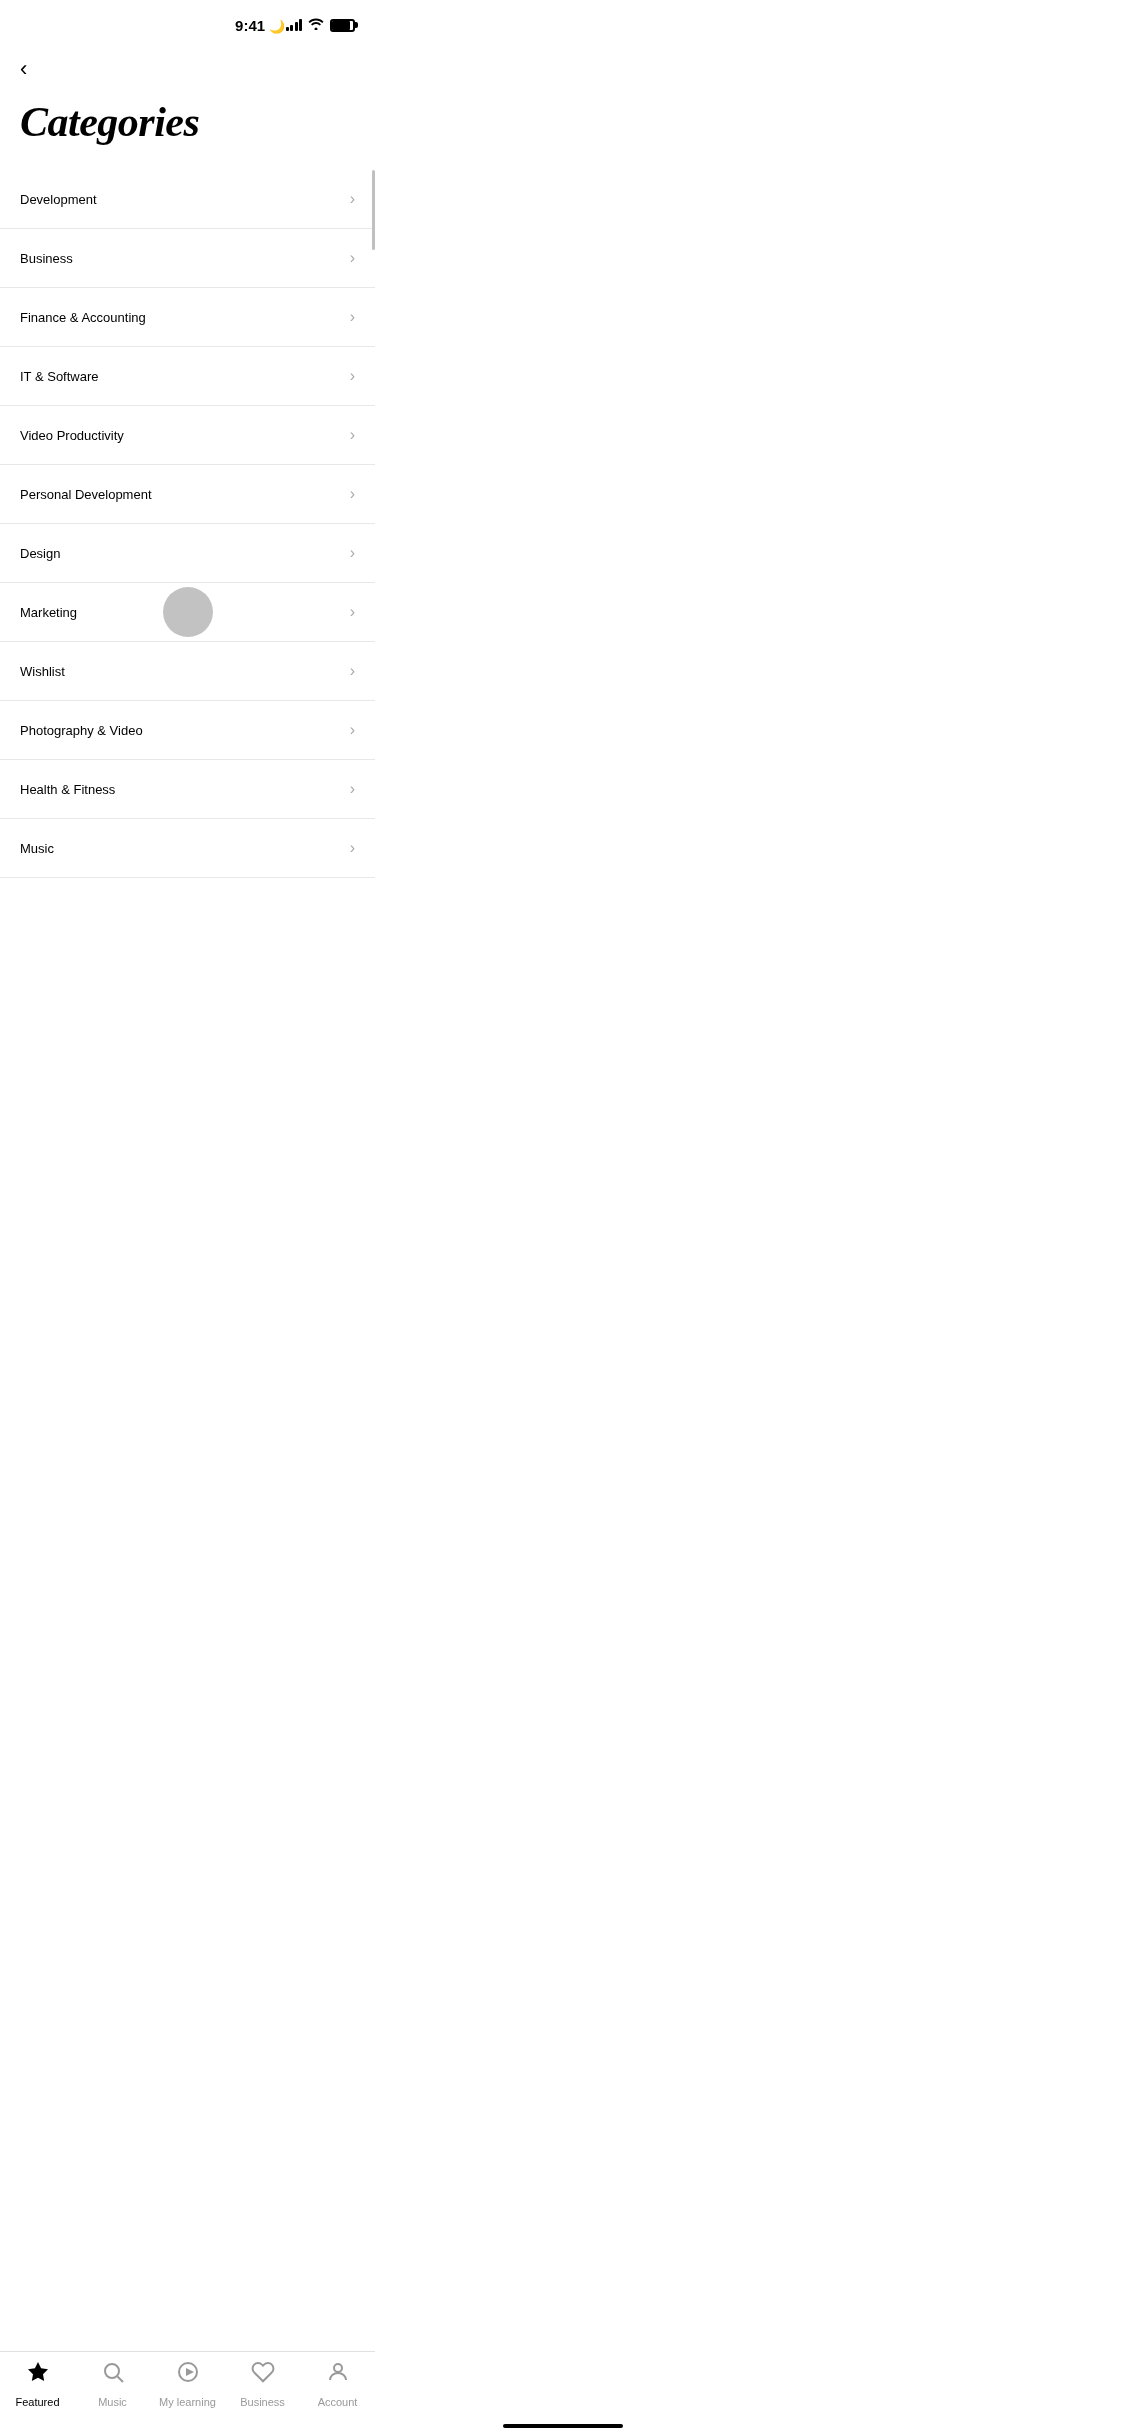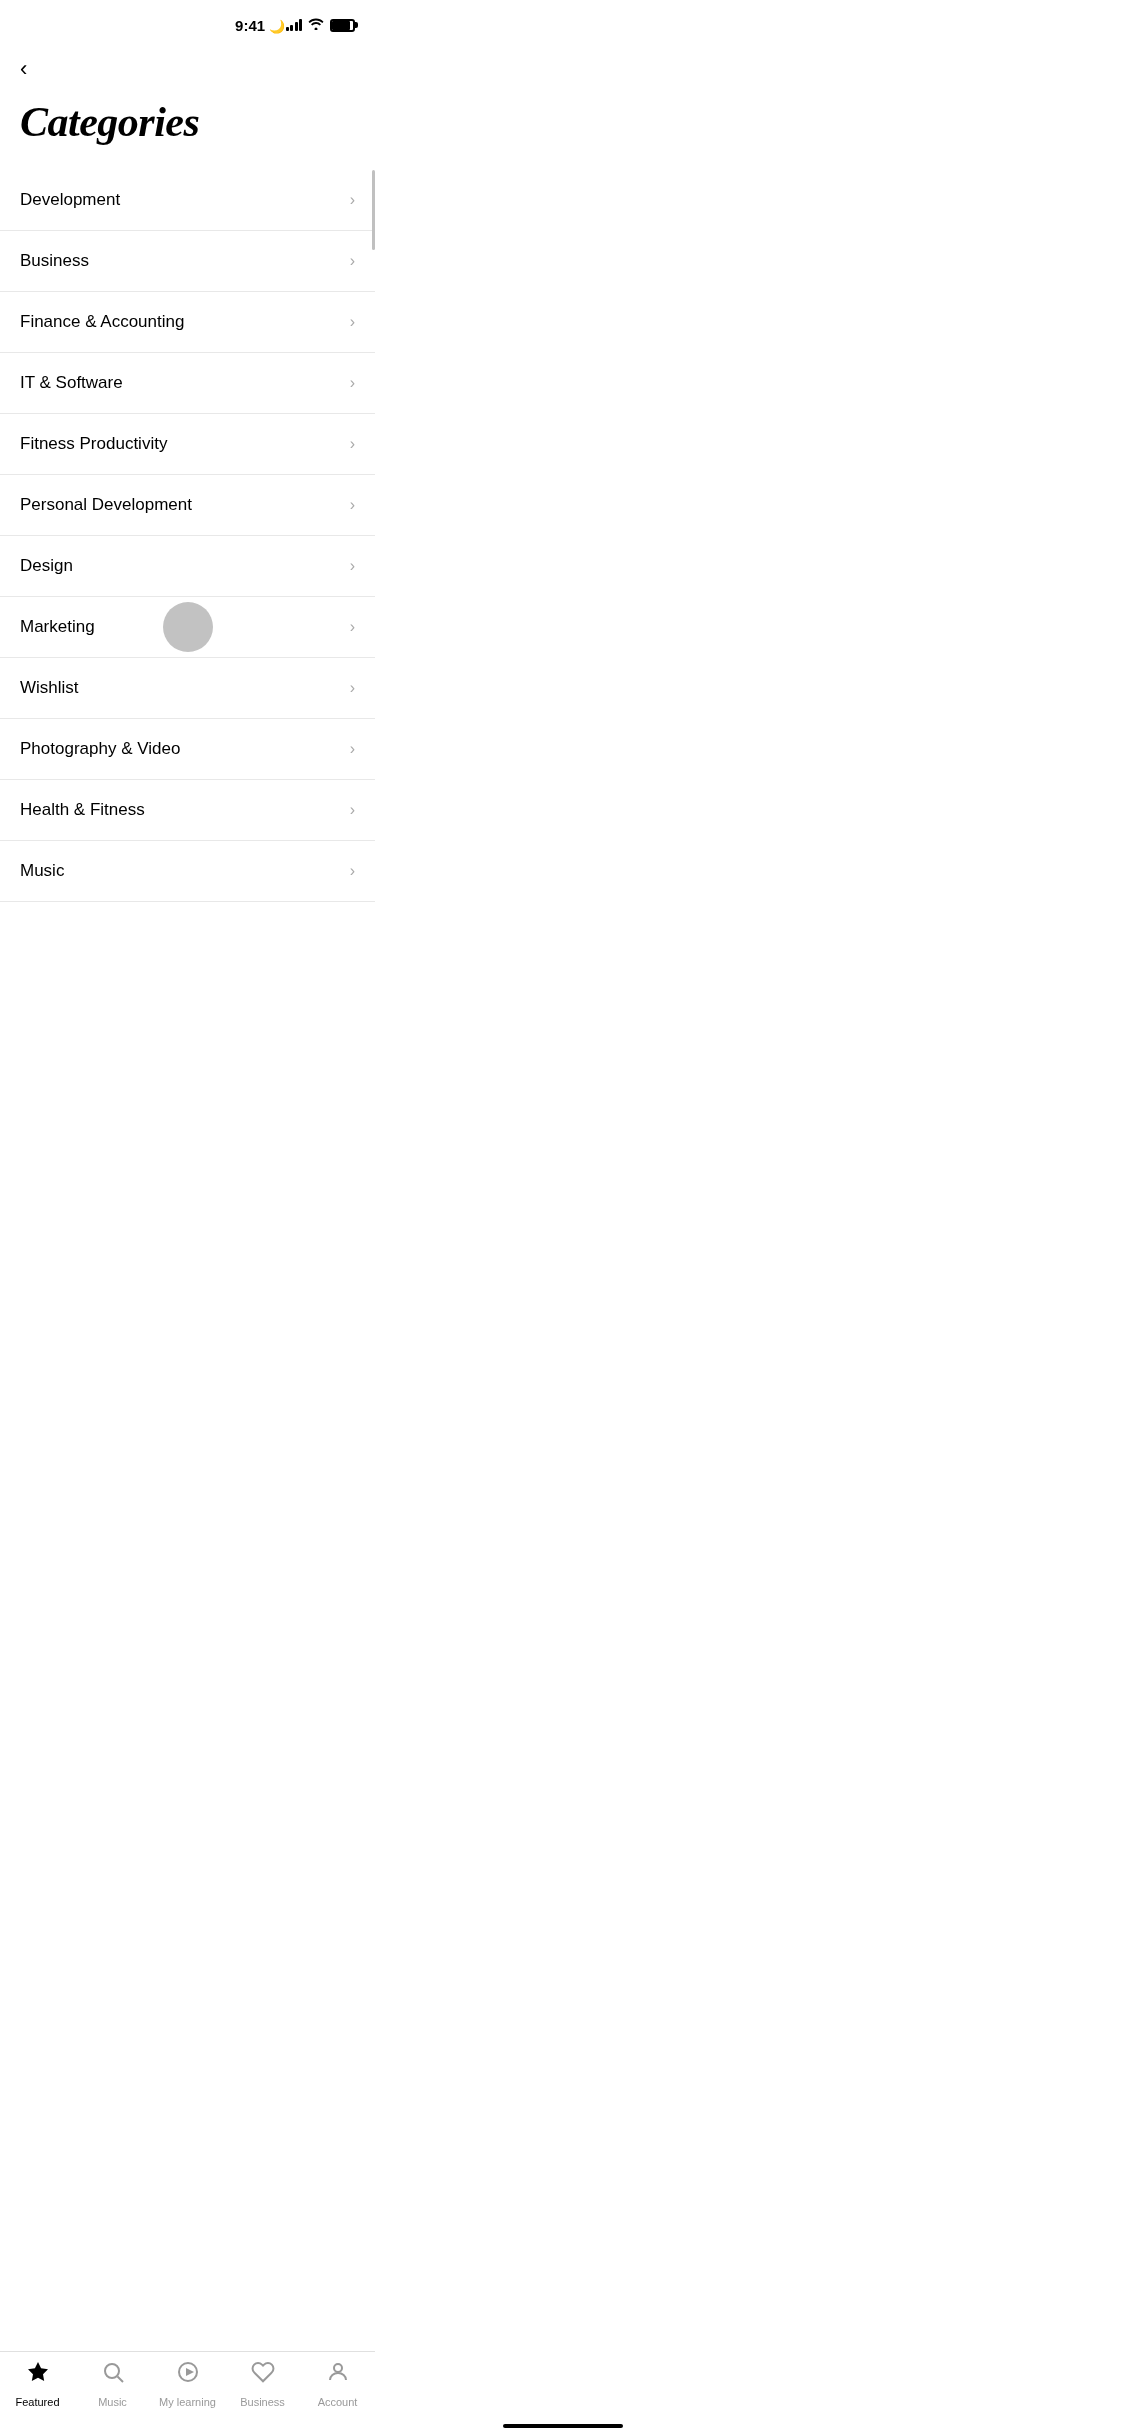--- a/index.html
+++ b/index.html
@@ -140,21 +140,21 @@
       display: flex;
       justify-content: space-between;
       align-items: center;
       padding: 20px 20px;
       border-bottom: 1px solid #e8e8e8;
       cursor: pointer;
       background: #fff;
     }
 
     .category-label {
-      font-size: 17px;
+      font-size: 13px;
       color: #000;
       font-weight: 400;
     }
 
     .chevron {
       color: #aaa;
       font-size: 16px;
       font-weight: 300;
     }
 
@@ -275,21 +275,21 @@
       </div>
       <div class="category-item">
         <span class="category-label">Finance &amp; Accounting</span>
         <span class="chevron">›</span>
       </div>
       <div class="category-item">
         <span class="category-label">IT &amp; Software</span>
         <span class="chevron">›</span>
       </div>
       <div class="category-item">
-        <span class="category-label">Fitness Productivity</span>
+        <span class="category-label">Video Productivity</span>
         <span class="chevron">›</span>
       </div>
       <div class="category-item">
         <span class="category-label">Personal Development</span>
         <span class="chevron">›</span>
       </div>
       <div class="category-item">
         <span class="category-label">Design</span>
         <span class="chevron">›</span>
       </div>

